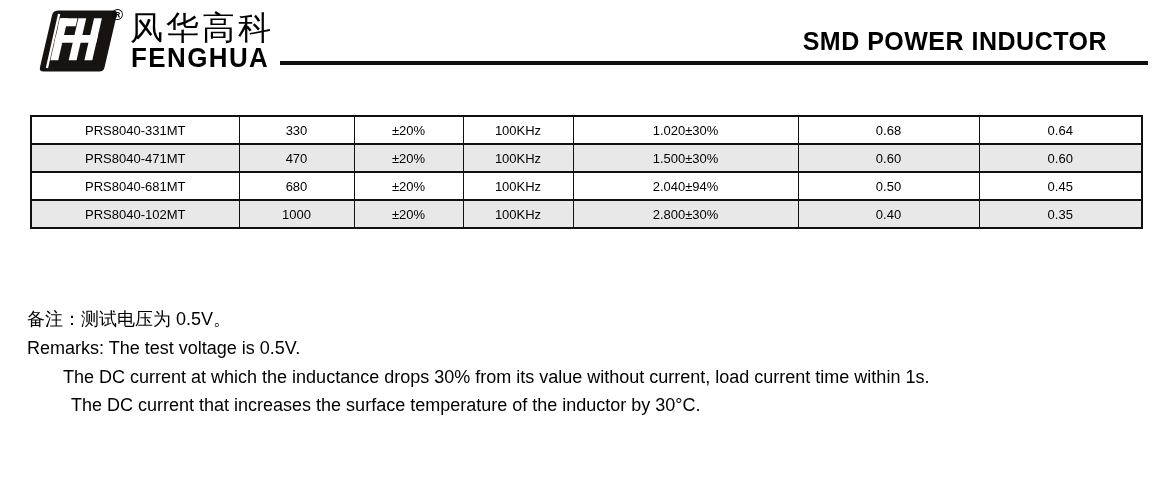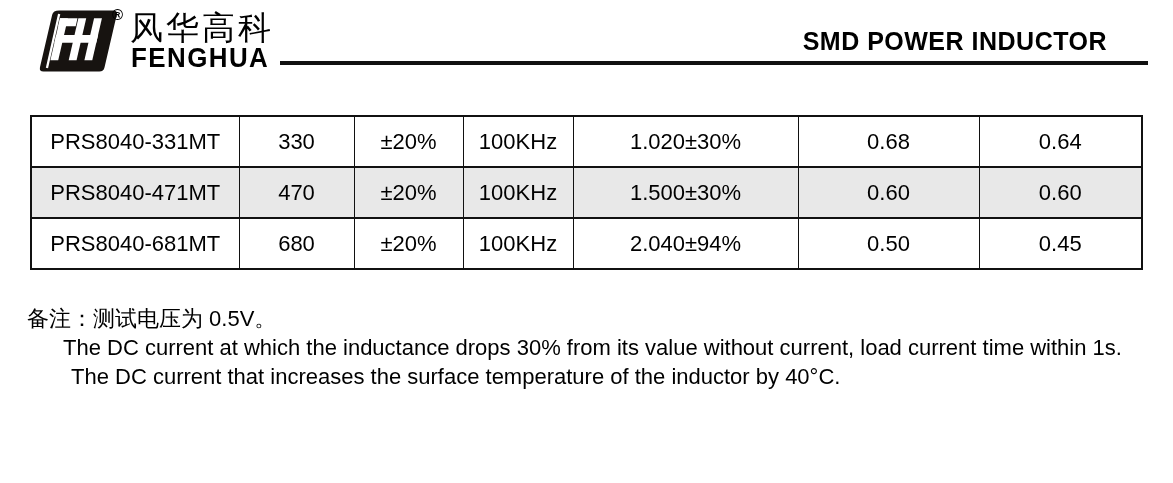--- a/index.html
+++ b/index.html
@@ -10,26 +10,26 @@
   
   .logo-mark { position:absolute; left:26px; top:6px; width:96px; height:70px; }
   .reg-mark { position:absolute; left:112px; top:6px; font-size:15px; font-weight:bold; }
   .brand-cn { position:absolute; left:130px; top:10px; font-size:33px; font-weight:normal; letter-spacing:3px; line-height:36px; }
   .brand-en { position:absolute; left:131px; top:44px; font-size:27px; font-weight:bold; letter-spacing:1.5px; line-height:28px; transform:scaleX(0.96); transform-origin:left; }
   .doc-title { position:absolute; right:66px; top:27px; font-size:25px; font-weight:bold; letter-spacing:0.5px; }
   .header-rule { position:absolute; left:280px; top:61px; width:868px; height:4px; background:#111; }
 
   
   .spec-table { position:absolute; left:30px; top:115px; width:1111px; border-collapse:collapse; table-layout:fixed; border:2.5px solid #111; }
-  .spec-table td { border:1.5px solid #111; border-top-width:2px; border-bottom-width:2px; height:51px; text-align:center; vertical-align:middle; font-size:22px; padding:0 4px; white-space:nowrap; }
+  .spec-table td { border:1.5px solid #111; border-top-width:2px; border-bottom-width:2px; height:28px; text-align:center; vertical-align:middle; font-size:13px; padding:0 4px; white-space:nowrap; }
   .spec-table tr:nth-child(even) td { background:#e8e8e8; }
   .c1{width:208px}.c2{width:115px}.c3{width:109px}.c4{width:110px}.c5{width:225px}.c6{width:181px}.c7{width:163px}
 
   
-  .notes { position:absolute; left:27px; top:305px; width:1120px; font-size:22px; line-height:28.8px; }
+  .notes { position:absolute; left:27px; top:305px; width:1120px; font-size:18px; line-height:28.8px; }
   .note-line { white-space:nowrap; }
   .indent-1 { padding-left:36px; }
   .indent-2 { padding-left:44px; }
 </style>
 </head>
 <body>
 
 <div class="page">
 
   <svg class="logo-mark" viewBox="0 0 110 78" aria-hidden="true">
@@ -80,22 +80,32 @@
       </tr>
       <tr>
         <td>PRS8040-681MT</td>
         <td>680</td>
         <td>±20%</td>
         <td>100KHz</td>
         <td>2.040±94%</td>
         <td>0.50</td>
         <td>0.45</td>
       </tr>
+      <tr>
+        <td>PRS8040-102MT</td>
+        <td>1000</td>
+        <td>±20%</td>
+        <td>100KHz</td>
+        <td>2.800±30%</td>
+        <td>0.40</td>
+        <td>0.35</td>
+      </tr>
     </tbody>
   </table>
 
   <div class="notes">
     <div class="note-line">备注：测试电压为 0.5V。</div>
+    <div class="note-line">Remarks: The test voltage is 0.5V.</div>
     <div class="note-line indent-1">The DC current at which the inductance drops 30% from its value without current, load current time within 1s.</div>
-    <div class="note-line indent-2">The DC current that increases the surface temperature of the inductor by 40°C.</div>
+    <div class="note-line indent-2">The DC current that increases the surface temperature of the inductor by 30°C.</div>
   </div>
 
 </div>
 
 </body></html>

